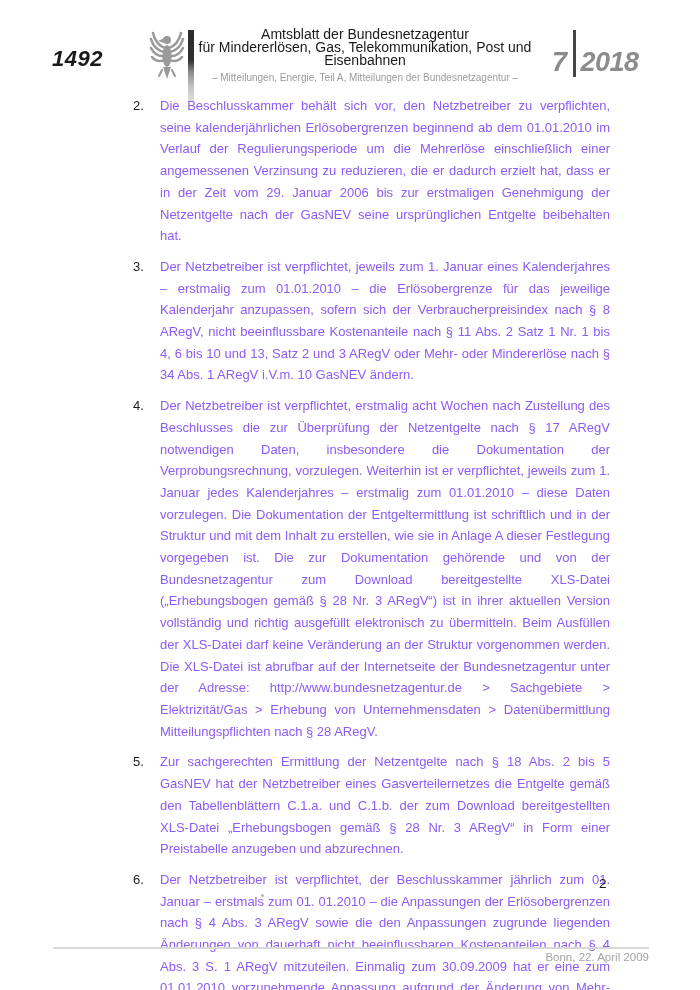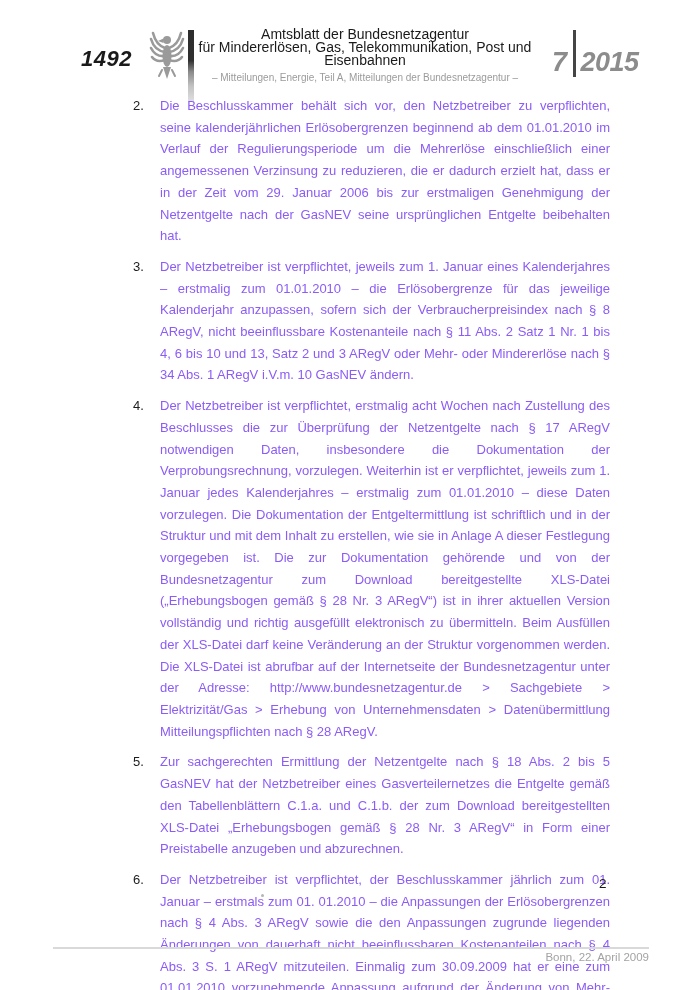--- a/index.html
+++ b/index.html
@@ -9,21 +9,21 @@
     position: relative;
     font-family: "Liberation Sans", sans-serif;
     color: #1c1c1c;
     overflow: hidden;
   }
 
   
   .folio {
     position: absolute; left: 52px; top: 46px;
     font-size: 22px; font-weight: bold; font-style: italic;
-    color: #1a1a1a; letter-spacing: 0.5px; margin-left: 29px;
+    color: #1a1a1a; letter-spacing: 0.5px;
   }
   .eagle-wrap { position: absolute; left: 148px; top: 26px; width: 38px; height: 56px; }
   .masthead-bar {
     position: absolute; left: 188px; top: 30px; width: 6px; height: 72px;
     background: linear-gradient(to bottom, #2d2d2d 0%, #2f2f2f 42%, #8a8a8a 58%, #c2c2c2 78%, #e0e0e0 100%);
   }
   .masthead-center {
     position: absolute; left: 175px; top: 28px; width: 380px;
     text-align: center;
   }
@@ -115,21 +115,21 @@
 
 <div class="masthead-center">
   <div class="masthead-title">Amtsblatt der Bundesnetzagentur</div>
   <div class="masthead-title">für Mindererlösen, Gas, Telekommunikation, Post und Eisenbahnen</div>
   <div class="masthead-sub">– Mitteilungen, Energie, Teil A, Mitteilungen der Bundesnetzagentur –</div>
 </div>
 
 <div class="issue-block">
   <span class="issue-num">7</span>
   <span class="issue-sep"></span>
-  <span class="issue-year">2015</span>
+  <span class="issue-year">2018</span>
 </div>
 
 <div class="doc-body">
 
   <div class="item">
     <div class="item-num">2.</div>
     <div class="item-text">Die Beschlusskammer behält sich vor, den Netzbetreiber zu verpflichten, seine kalenderjährlichen Erlösobergrenzen beginnend ab dem 01.01.2010 im Verlauf der Regulierungsperiode um die Mehrerlöse einschließlich einer angemessenen Verzinsung zu reduzieren, die er dadurch erzielt hat, dass er in der Zeit vom 29. Januar 2006 bis zur erstmaligen Genehmigung der Netzentgelte nach der GasNEV seine ursprünglichen Entgelte beibehalten hat.</div>
   </div>
 
   <div class="item">

